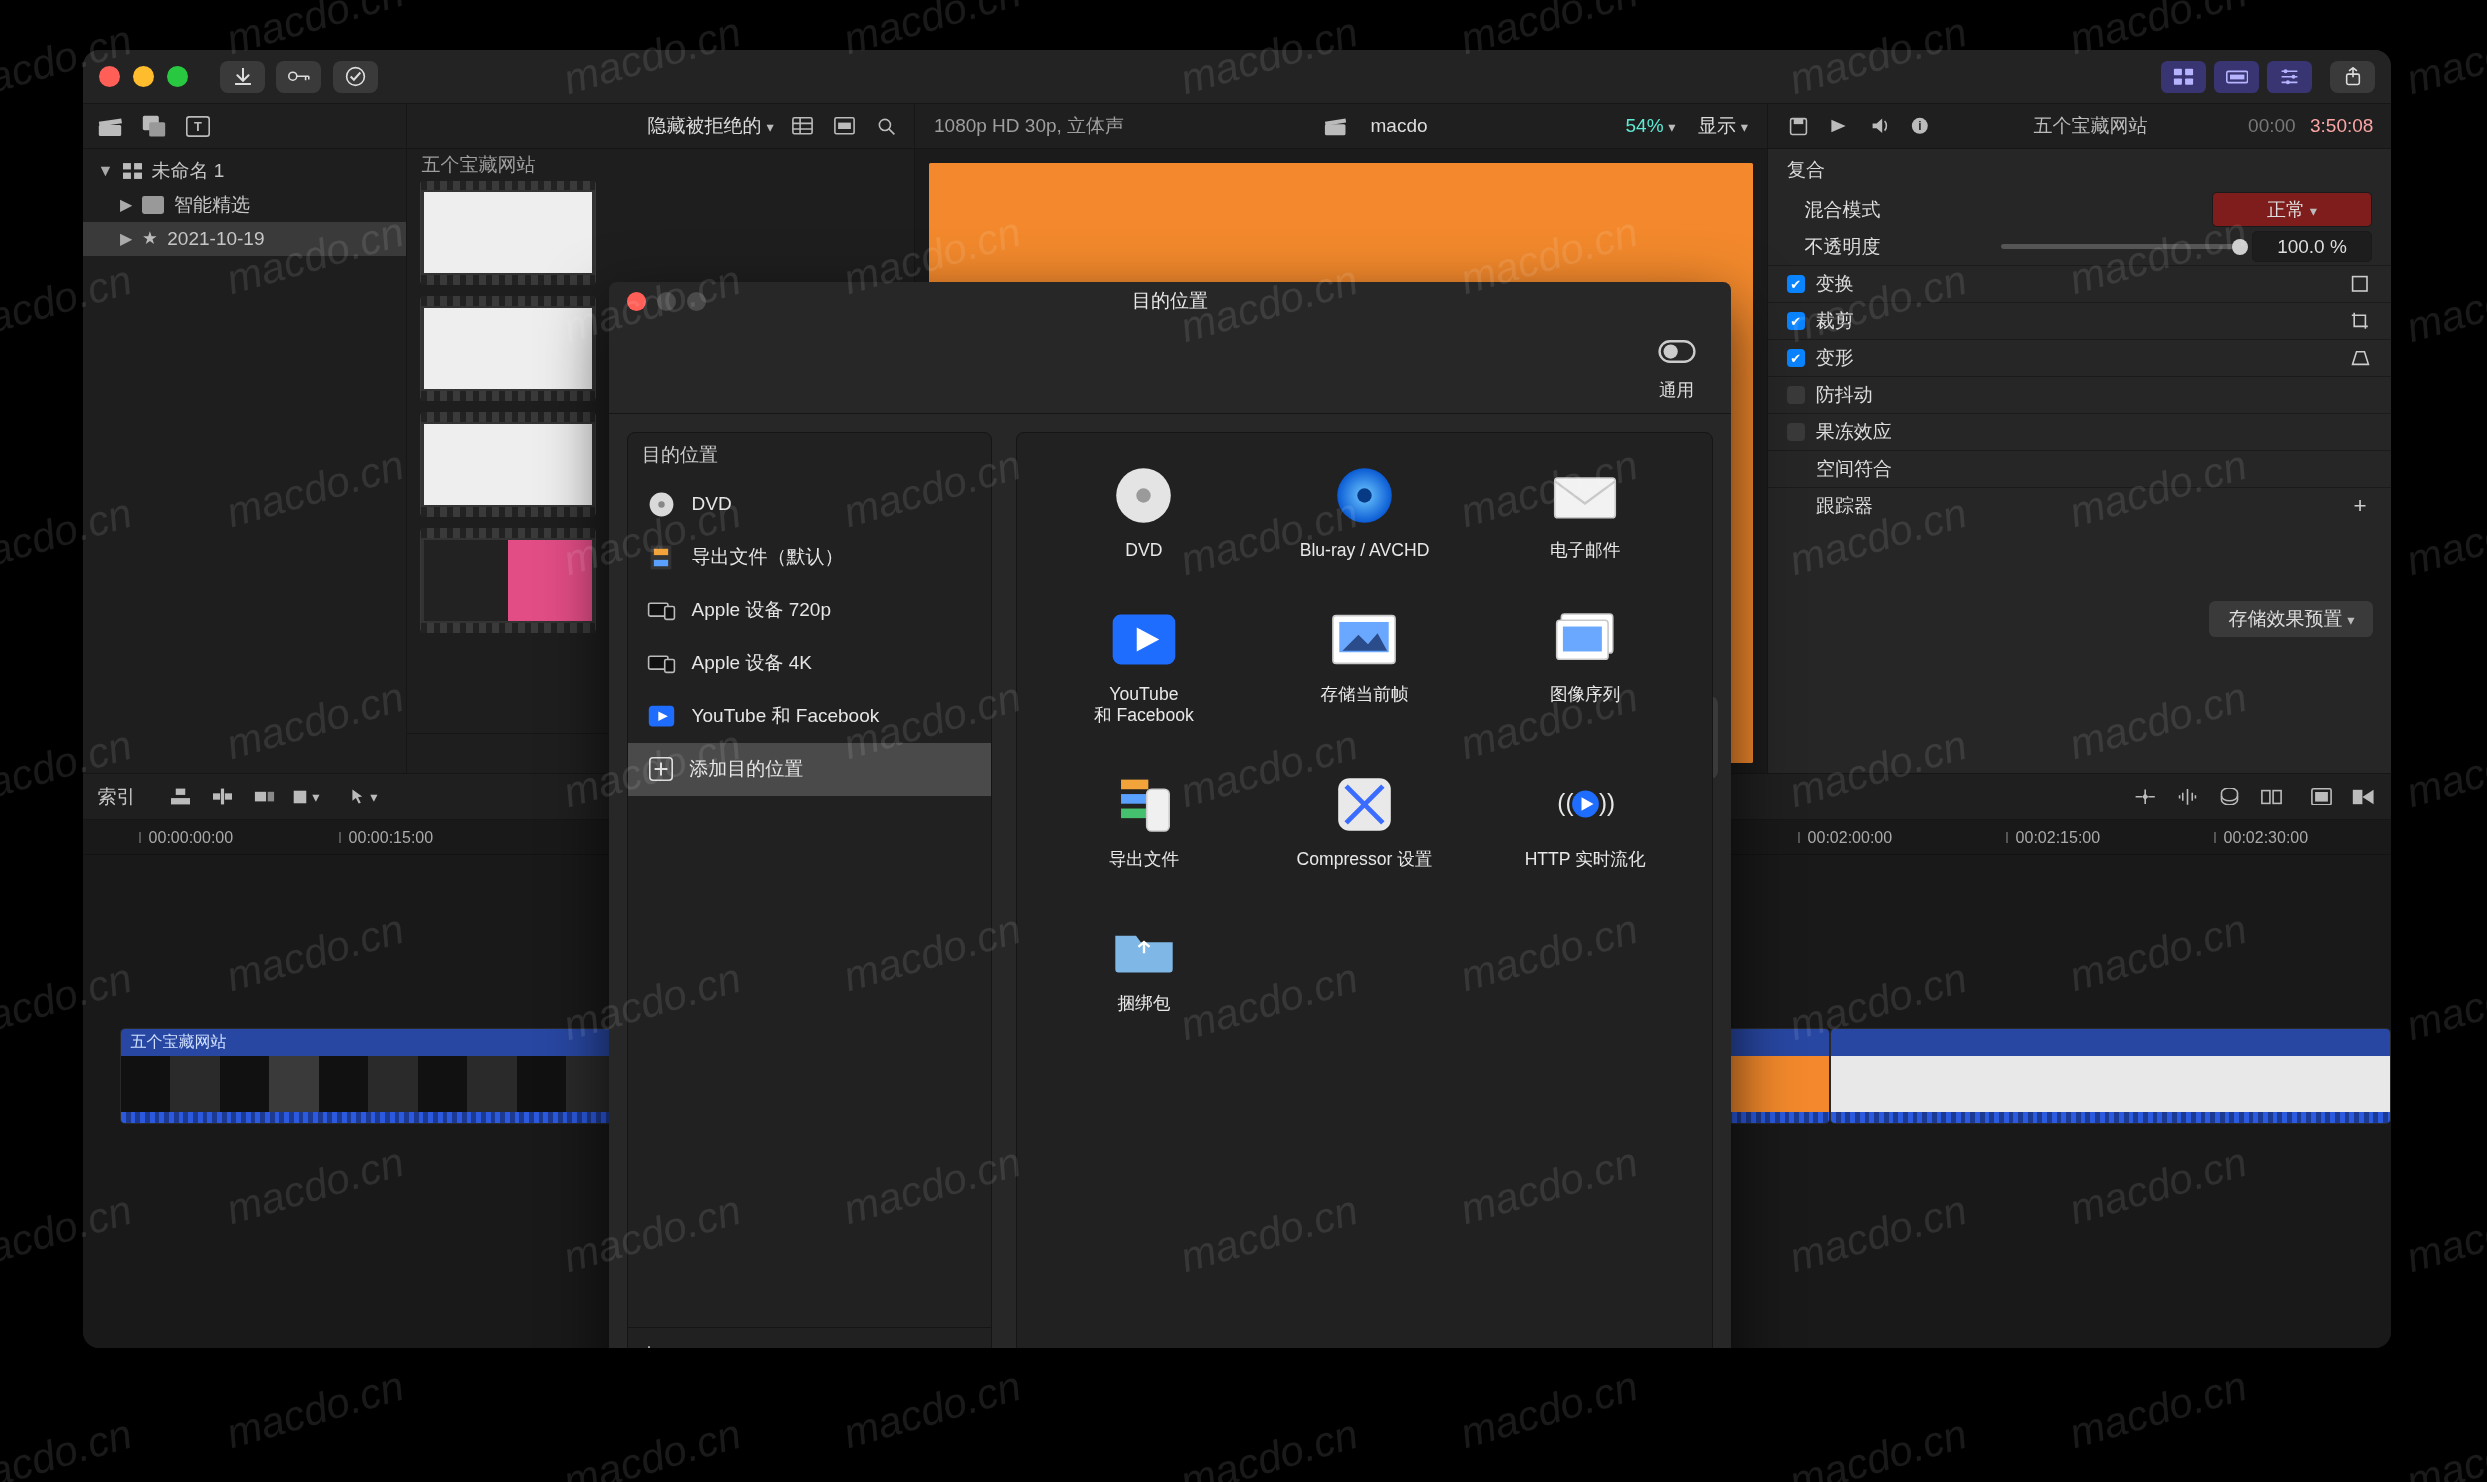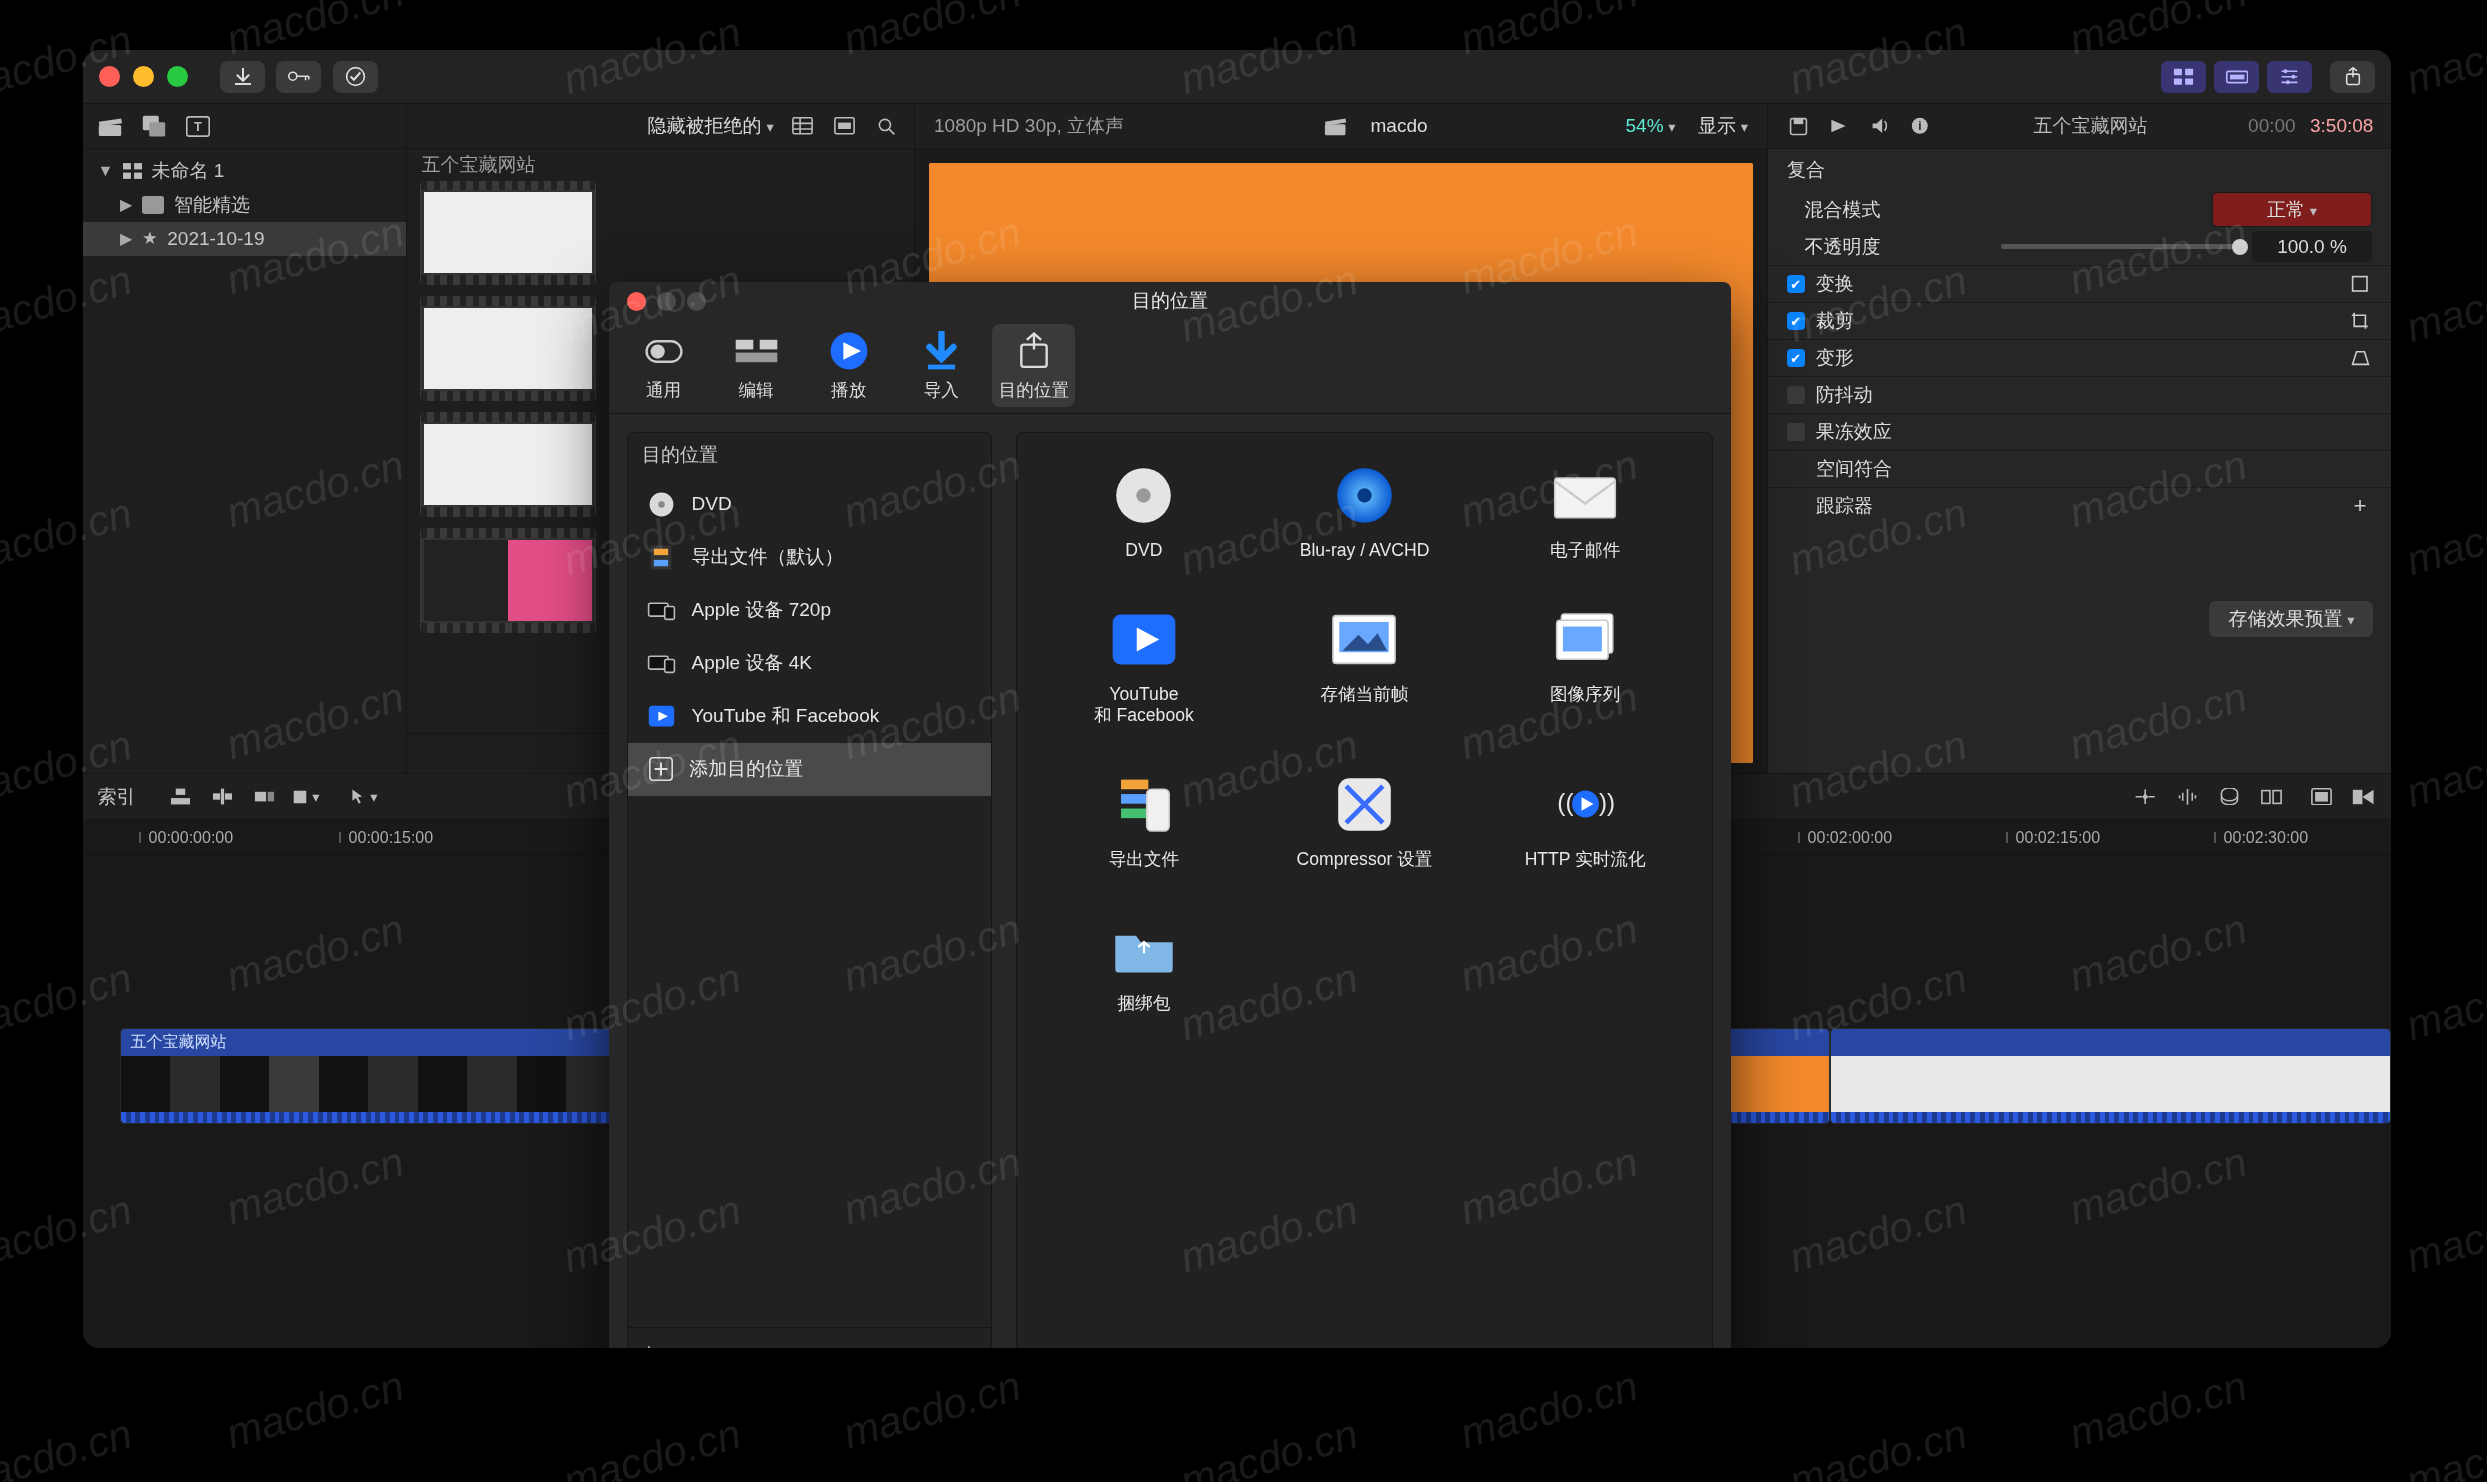--- a/index.html
+++ b/index.html
@@ -244,22 +244,23 @@
   }
   .modal-title{
     height:37px; display:flex; align-items:center; justify-content:center;
     color:#e8e8e8;
   }
   .modal-traffic{ position:absolute; left:17.6px; top:9.6px; display:flex; gap:11.2px;}
   .modal-traffic .dot{width:19px;height:19px;border-radius:50%;}
   .modal-traffic .dot.red{background:var(--traffic-red);}
   .modal-traffic .dot.dim{background:#4a4a4a;}
   .modal-tabs{
-    height:95px; display:flex; gap:9.6px; align-items:flex-start; padding:4.8px 13px 0;
+    height:95px; display:flex; gap:9.6px; align-items:flex-end; padding:4.8px 13px 0;
     border-bottom:1.6px solid #161616;
+    flex-direction:column;
   }
   .mtab{ width:83px; display:flex; flex-direction:column; align-items:center; gap:4.8px; padding:4.8px 0; border-radius:8px; }
   .mtab.active{ background:#3a3a3a; }
   .mtab .ic{ width:45px; height:45px; display:flex; align-items:center; justify-content:center; }
   .mtab .lbl{ color:#ddd; font-size:17.6px;}
   .modal-body{ flex:1; display:flex; padding:17.6px; gap:24px;}
   .modal-left{
     width:365px; background:var(--bg-modal-inner); border:1.6px solid #151515; border-radius:8px;
     display:flex; flex-direction:column; overflow:hidden;
   }

